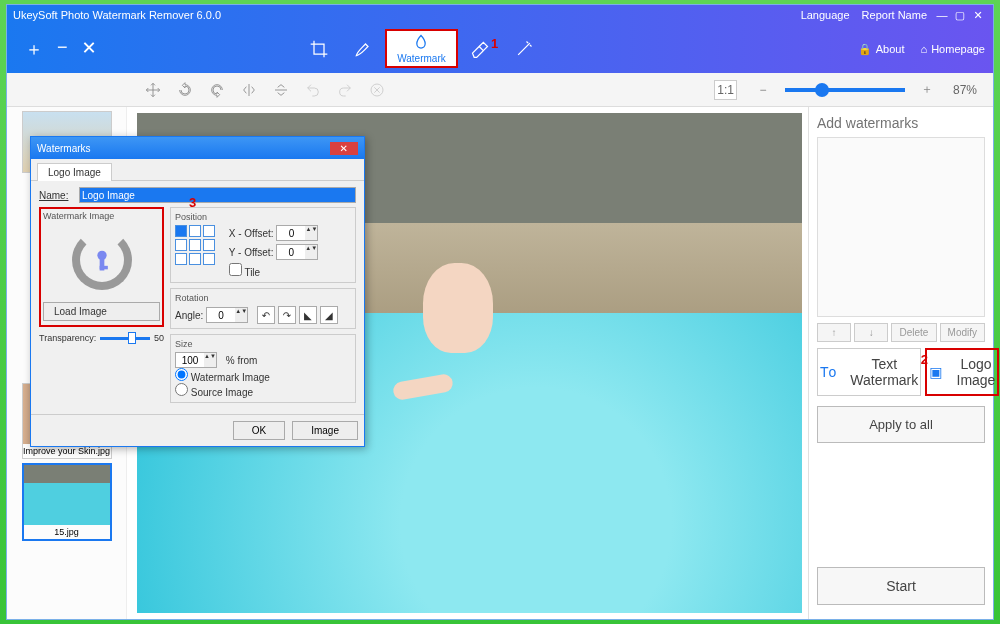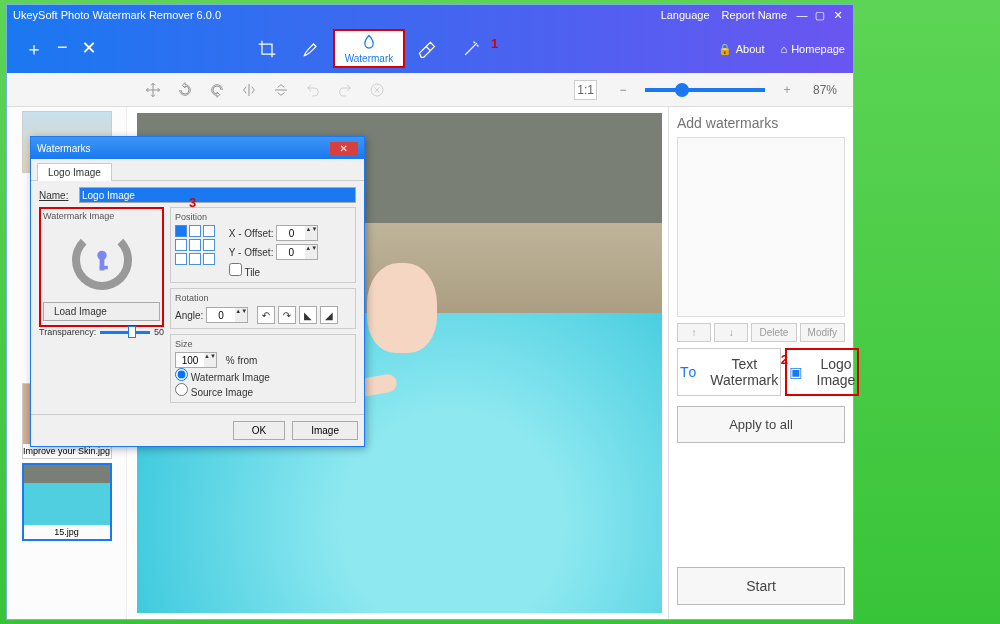--- a/index.html
+++ b/index.html
@@ -1,17 +1,17 @@
 <!DOCTYPE html>
 <html><head>
 <meta charset="utf-8">
 <style>
 * { margin:0; padding:0; box-sizing:border-box; font-family:"Segoe UI",Arial,sans-serif; }
 body { width:1000px; height:624px; background:linear-gradient(#5dd455,#38c438); overflow:hidden; position:relative; }
-.app { position:absolute; top:4px; left:6px; width:848px; height:616px; background:#fff; border:1px solid #7ab0e8; display:flex; flex-direction:column; }
+.app { position:absolute; top:4px; left:6px; width:988px; height:616px; background:#fff; border:1px solid #7ab0e8; display:flex; flex-direction:column; }
 .titlebar { height:20px; background:linear-gradient(90deg,#1a78f0,#6a55f0); color:#fff; display:flex; align-items:center; font-size:11px; padding:0 6px; }
 .titlebar .title { flex:1; }
 .titlebar .lnk { margin:0 6px; cursor:pointer; }
 .winbtn { width:18px; text-align:center; cursor:pointer; }
 .ribbon { height:48px; background:linear-gradient(90deg,#1a78f0,#6a55f0); display:flex; align-items:center; color:#fff; }
 .ribbon .left { display:flex; gap:14px; padding:0 18px; }
 .ribbon .left span { font-size:18px; cursor:pointer; }
 .toolbtn { display:flex; flex-direction:column; align-items:center; justify-content:center; padding:2px 12px; font-size:10px; cursor:pointer; }
 .toolbtn svg { width:20px; height:20px; stroke:#fff; fill:none; stroke-width:1.5; }
 .toolbtn.active { background:#fff; color:#1a78f0; border:2px solid #d80000; margin-top:-2px; padding:2px 10px; }
@@ -72,21 +72,21 @@
 .fset .leg { font-size:9px; color:#555; margin-bottom:3px; }
 .posgrid { display:inline-flex; flex-wrap:wrap; width:45px; gap:2px; vertical-align:top; }
 .posgrid span { width:12px; height:12px; background:#fff; border:1px solid #4a90e0; }
 .posgrid span.act { background:#1a78f0; }
 .offcol { display:inline-block; vertical-align:top; margin-left:6px; }
 .spin { display:inline-flex; border:1px solid #aaa; height:16px; }
 .spin input { width:28px; border:none; font-size:10px; text-align:center; }
 .spin .ar { width:12px; background:#eee; display:flex; flex-direction:column; font-size:6px; line-height:7px; text-align:center; }
 .rotbtns { display:inline-flex; gap:3px; margin-left:6px; }
 .rotbtns span { width:18px; height:18px; border:1px solid #aaa; background:#fff; display:flex; align-items:center; justify-content:center; cursor:pointer; }
-.transp-row { display:flex; align-items:center; gap:4px; font-size:9px; }
+.transp-row { display:flex; align-items:center; gap:4px; margin-top:6px; font-size:9px; }
 .transp-row .track { flex:1; height:3px; background:#1a78f0; position:relative; }
 .transp-row .track .th { position:absolute; width:8px; height:12px; background:#fff; border:1px solid #1a78f0; top:-5px; left:55%; }
 .dlgfoot { display:flex; justify-content:flex-end; gap:7px; padding:6px; border-top:1px solid #ccc; }
 .dlgfoot button { border:1px solid #aaa; background:#eee; padding:3px 18px; font-size:10px; cursor:pointer; }
 </style>
 </head>
 <body>
 
 <div class="app">
   <div class="titlebar">

